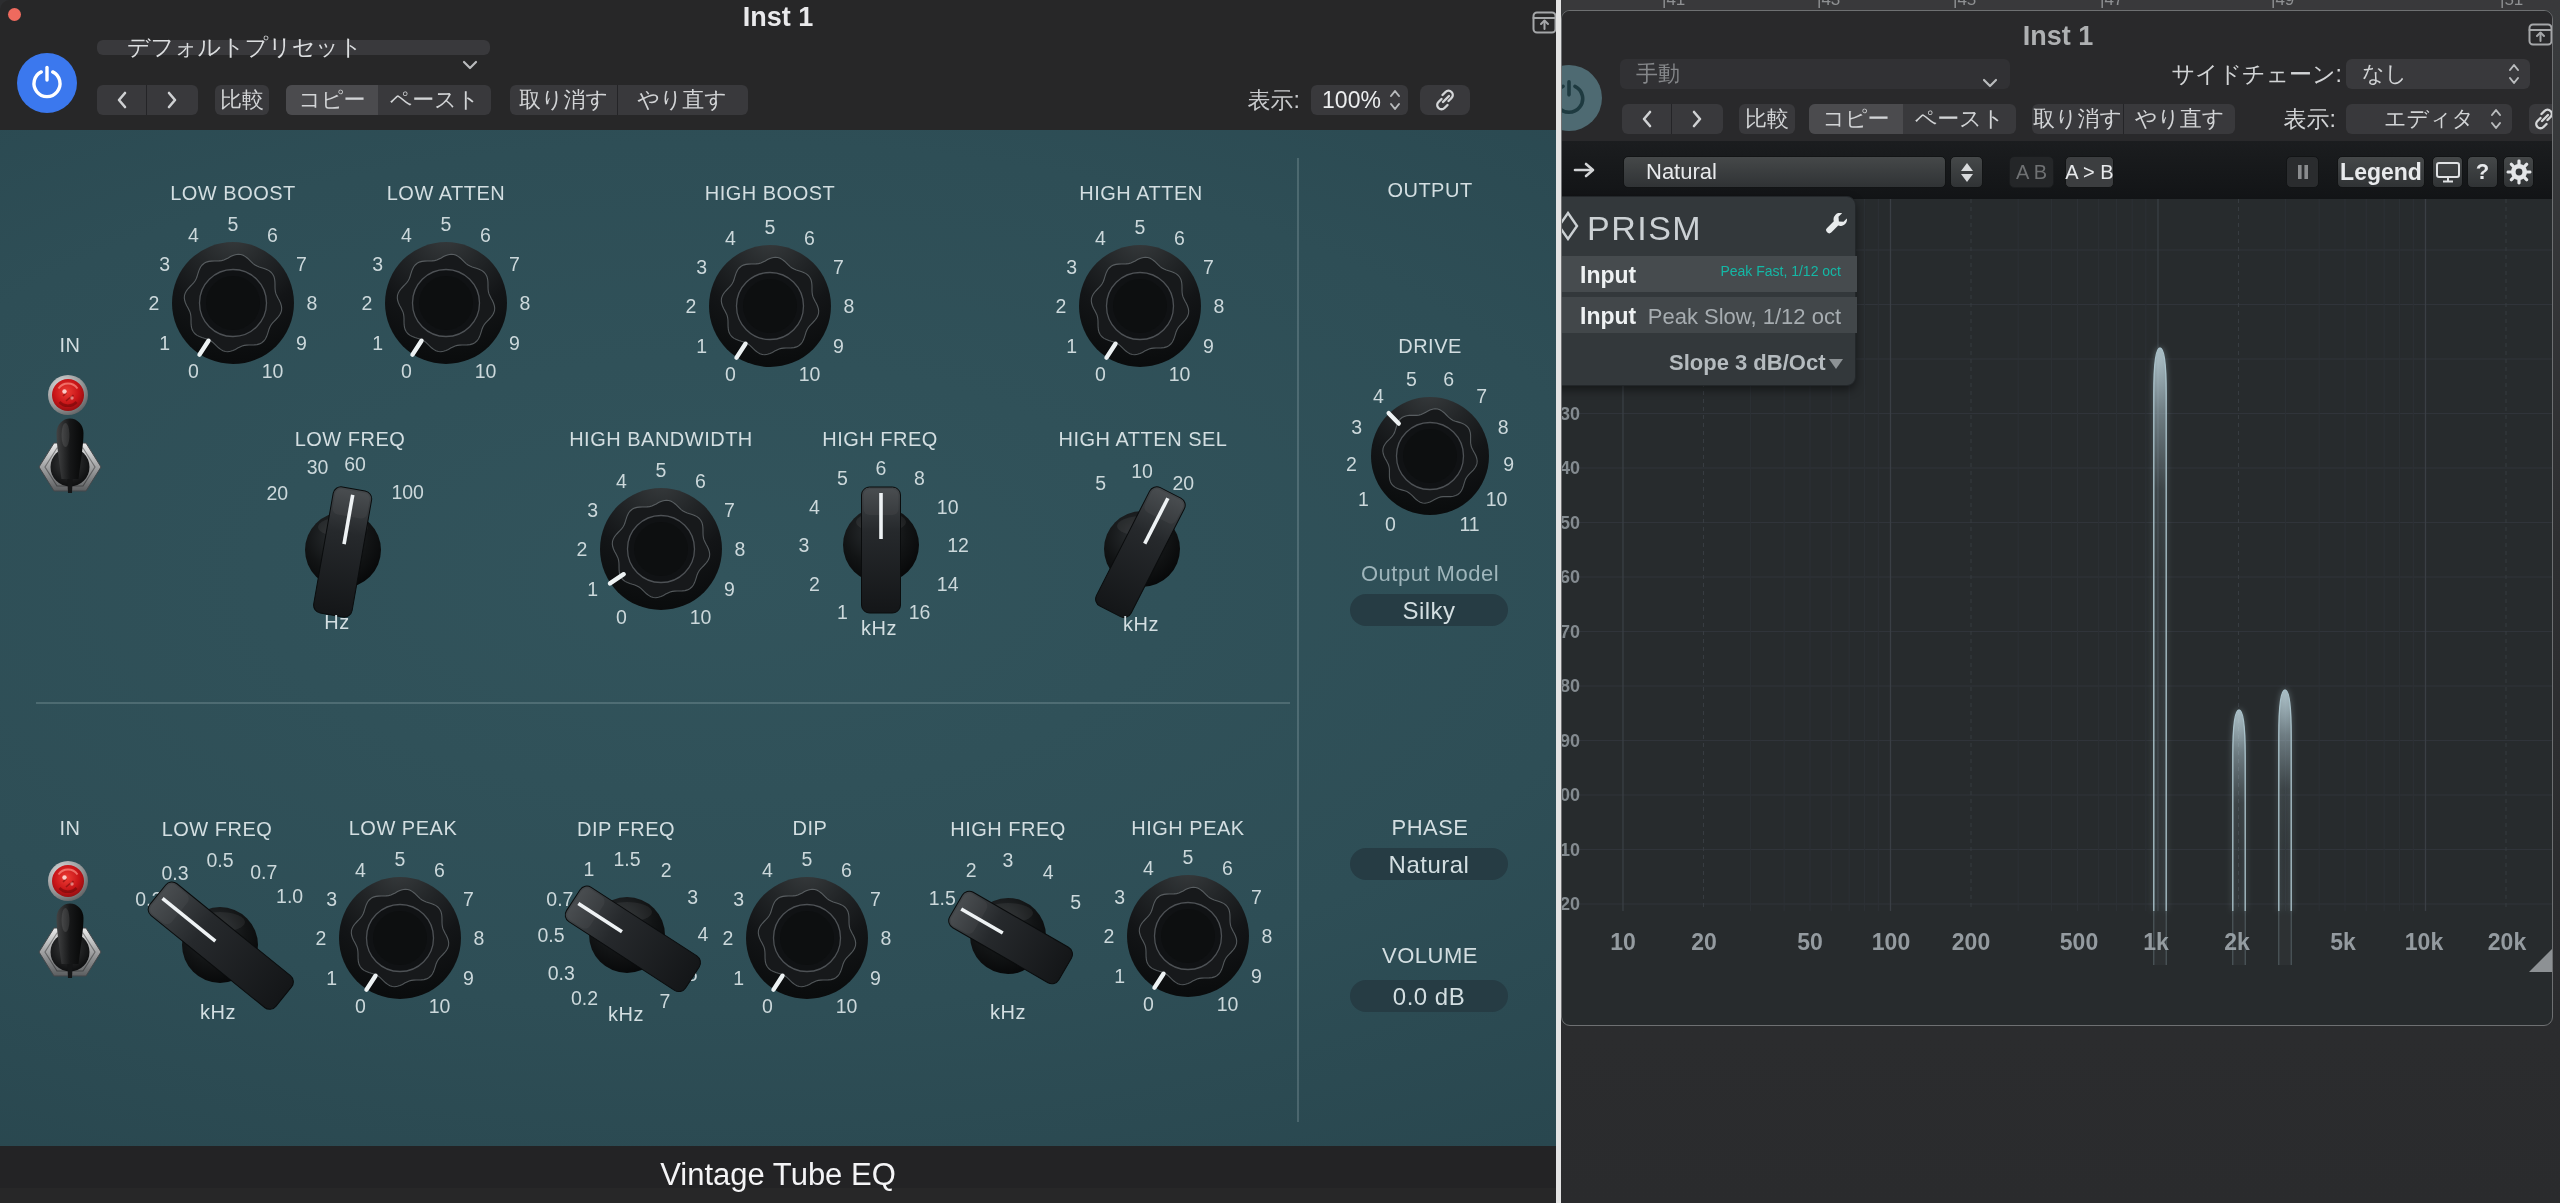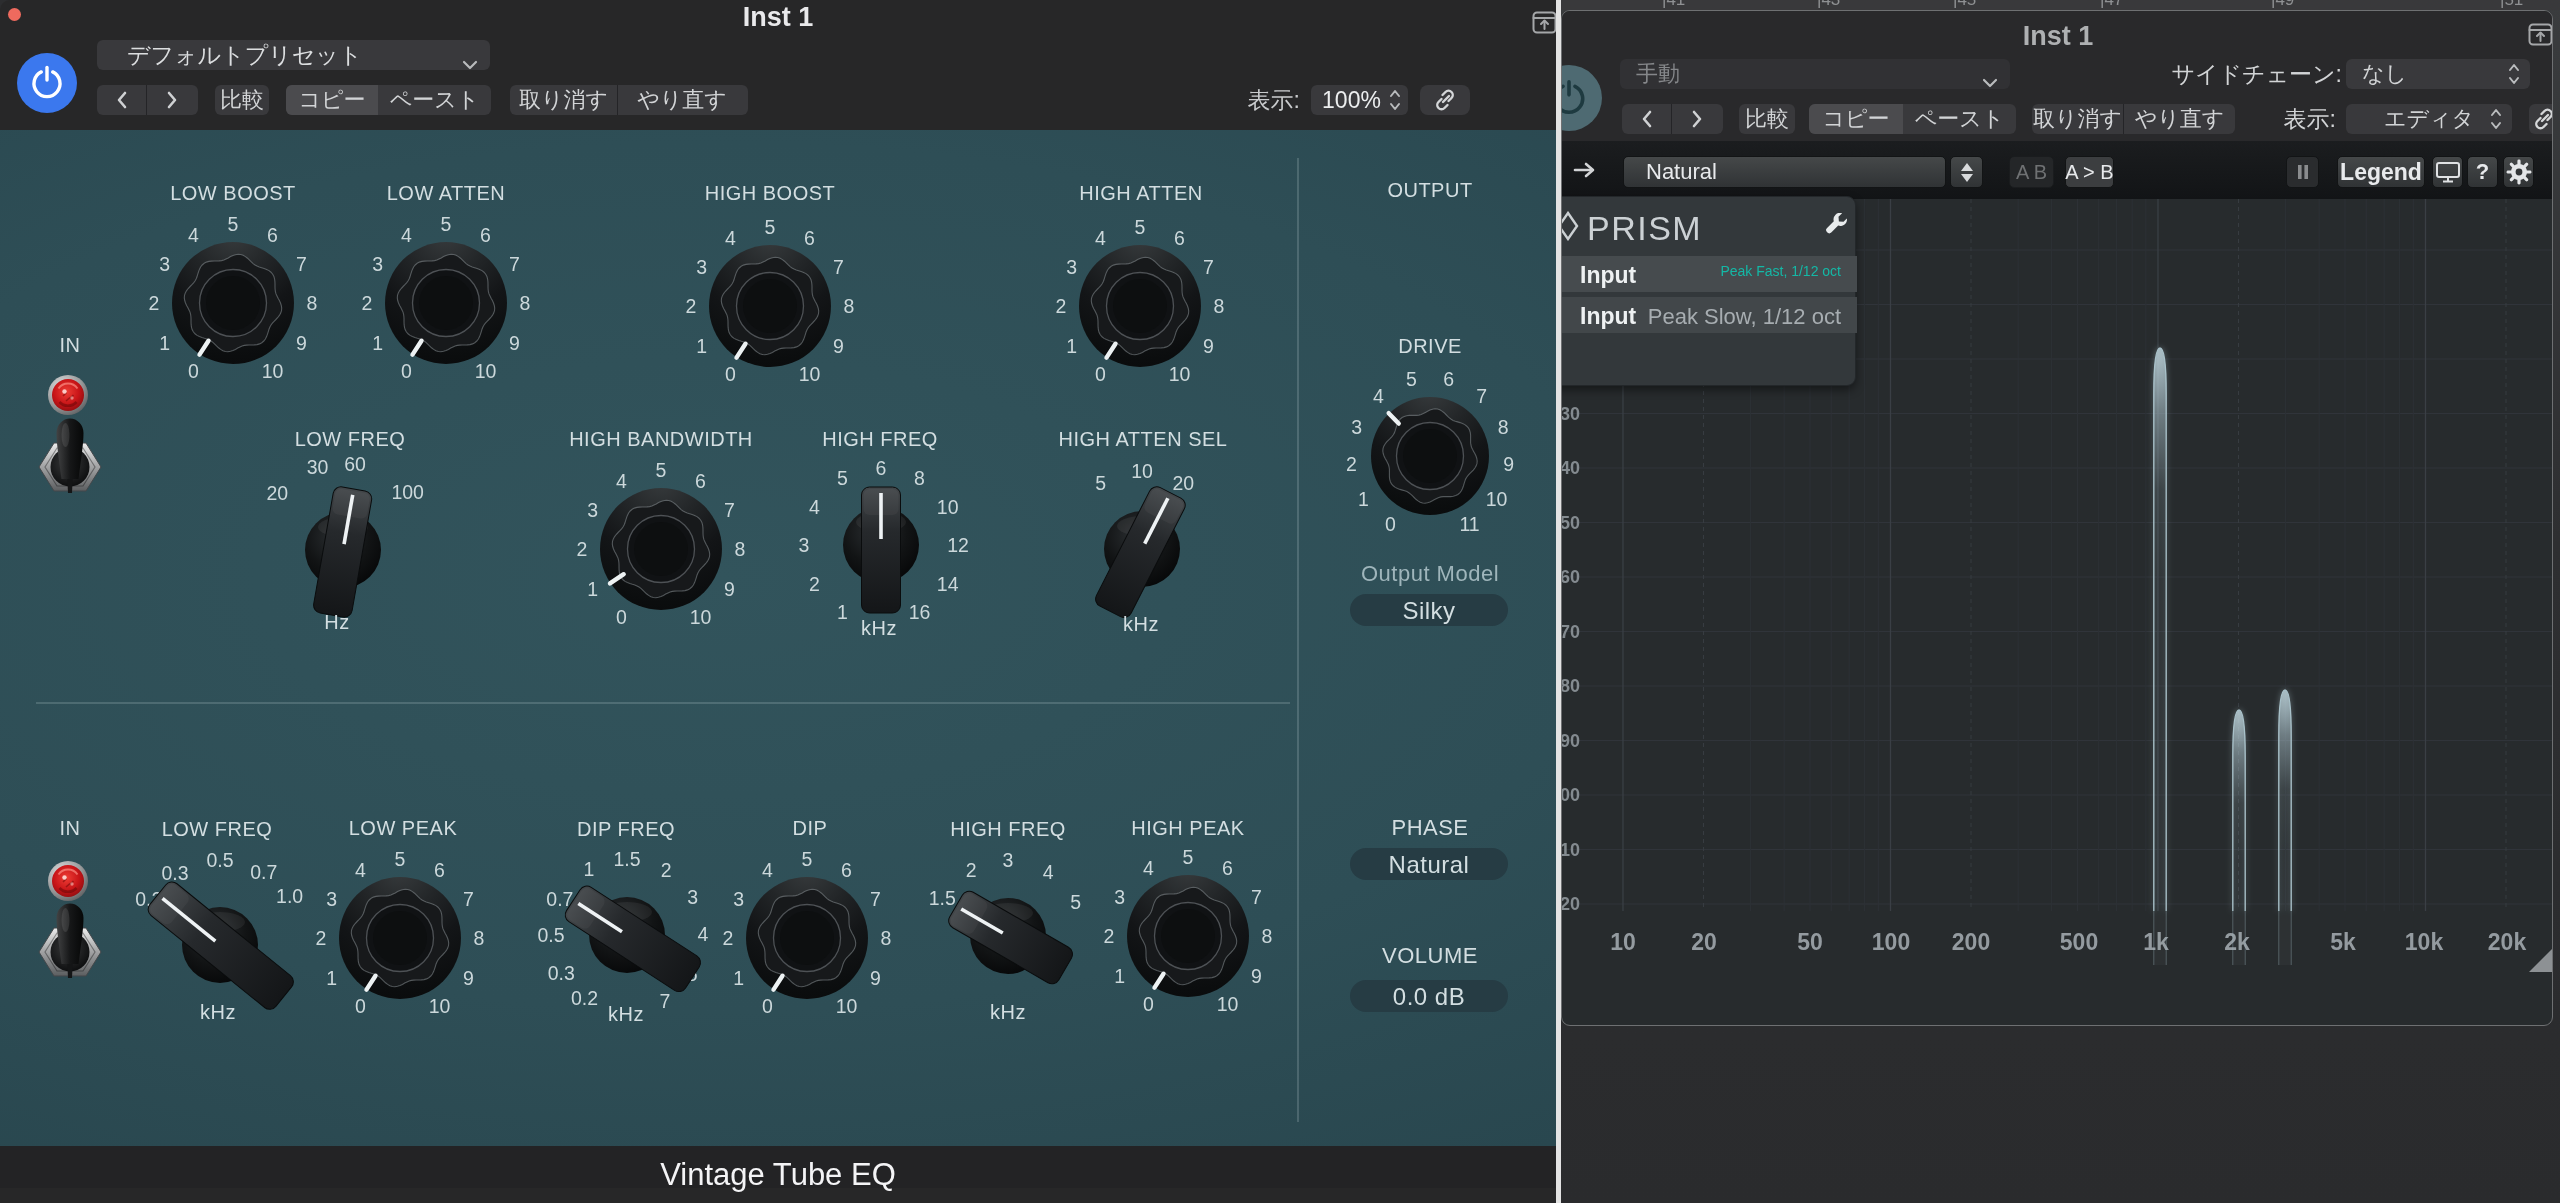--- a/index.html
+++ b/index.html
@@ -261,20 +261,26 @@
           <path d="M24,6.5 a6.5,6.5 0 0 1 -8.8,6.1 L8.5,19.3 a3.1,3.1 0 0 1 -4.4,-4.4 L10.8,8.2 a6.5,6.5 0 0 1 8.3,-8.0 L15.5,3.8 l0.4,4.6 4.6,0.4 3.3,-3.4 a6.5,6.5 0 0 1 0.2,1.1 z" fill="#e8ebec"></path>
         </svg></div>
     <div class="abs" style="left:0;top:59px;width:334px;height:36px;background:#464b4e">
       <span class="abs" style="left:57px;top:6px;font-size:23px;font-weight:bold;color:#eef1f2">Input</span>
       <span class="abs" style="right:16px;top:7px;font-size:14px;color:#14b8a6">Peak Fast, 1/12 oct</span>
     </div>
     <div class="abs" style="left:0;top:100px;width:334px;height:36px;background:#42474a">
       <span class="abs" style="left:57px;top:6px;font-size:23px;font-weight:bold;color:#eef1f2">Input</span>
       <span class="abs" style="right:16px;top:7px;font-size:22px;color:#a7adb1">Peak Slow, 1/12 oct</span>
     </div>
+    <div class="abs" style="left:0;top:146px;width:334px;height:38px">
+      <span class="abs" style="left:146px;top:7px;font-size:22px;font-weight:bold;color:#b5bbbf">Slope 3 dB/Oct</span>
+      <span class="abs" style="right:14px;top:12px"><svg width="14" height="10" viewBox="0 0 14 10">
+            <polygon points="0,0 14,0 7,10" fill="#8d9295"></polygon>
+          </svg></span>
+    </div>
   </div>
 
 </div>
 
 <div class="abs" style="left:0;top:0;width:1556px;height:1203px;background:#272728;border-radius:10px 0 0 0;overflow:hidden">
   <div class="abs" style="left:8px;top:8px;width:13px;height:13px;border-radius:50%;background:#ee6a5e"></div>
   <div class="abs" style="left:0;top:2px;width:1556px;text-align:center;color:#e9e9eb;font-size:27px;font-weight:bold">Inst 1</div>
   <div class="abs" style="left:1532px;top:11px"><svg width="25" height="23" viewBox="0 0 25 23">
         <g stroke="#a5a7a9" stroke-width="2" fill="none" stroke-linecap="round" stroke-linejoin="round">
           <rect x="1.5" y="1.5" width="22" height="20" rx="3.5"></rect>
@@ -284,21 +290,21 @@
         </g>
       </svg></div>
   <div class="abs" style="left:17px;top:53px;width:60px;height:60px;border-radius:50%;background:#3b78ee;display:flex;align-items:center;justify-content:center">
       <svg width="38" height="38" viewBox="0 0 38 38">
         <g stroke="#ffffff" stroke-width="3.4" fill="none" stroke-linecap="round">
           <path d="M13.3,7.9 A13,13 0 1 0 24.7,7.9"></path>
           <line x1="19" y1="3.5" x2="19" y2="16"></line>
         </g>
       </svg>
     </div>
-  <div class="btn" style="left:97px;top:40px;width:393px;height:30px;justify-content:flex-start;padding-left:30px;font-size:23px;color:#dcdee0">デフォルトプリセット<span style="position:absolute;right:12px;top:9px"><svg width="16" height="10" viewBox="0 0 16 10">
+  <div class="btn" style="left:97px;top:40px;width:393px;height:15px;justify-content:flex-start;padding-left:30px;font-size:23px;color:#dcdee0">デフォルトプリセット<span style="position:absolute;right:12px;top:9px"><svg width="16" height="10" viewBox="0 0 16 10">
           <polyline points="2,2 8,8 14,2" fill="none" stroke="#b9bbbd" stroke-width="2.2" stroke-linecap="round" stroke-linejoin="round"></polyline>
         </svg></span></div>
   <div class="seg" style="left:97px;top:85px;width:101px;height:30px">
       <div style="width:50px;border-right:1px solid #242427">
         <svg width="14" height="20" viewBox="0 0 14 20">
           <polyline points="10,3 4,10 10,17" fill="none" stroke="#cfd1d3" stroke-width="2.6" stroke-linecap="round" stroke-linejoin="round"></polyline>
         </svg>
       </div>
       <div style="width:50px">
         <svg width="14" height="20" viewBox="0 0 14 20">

